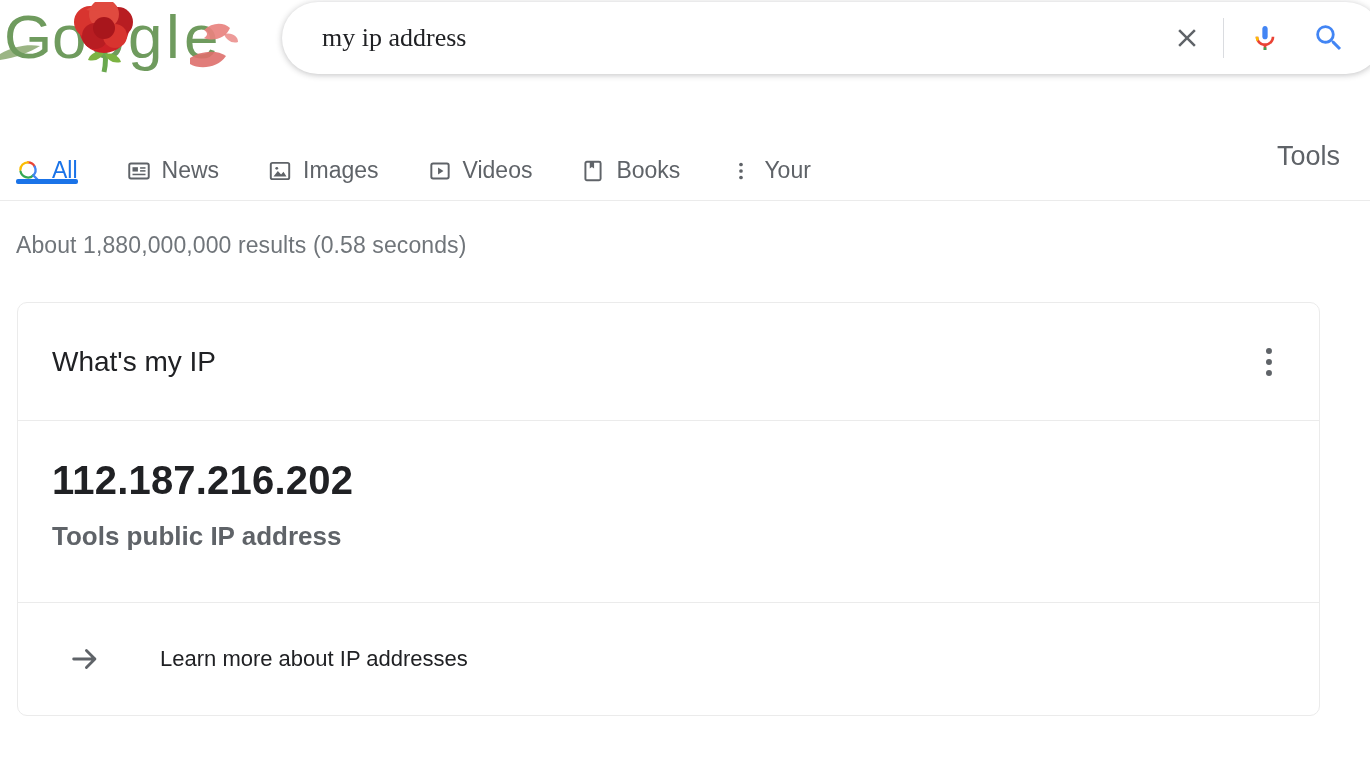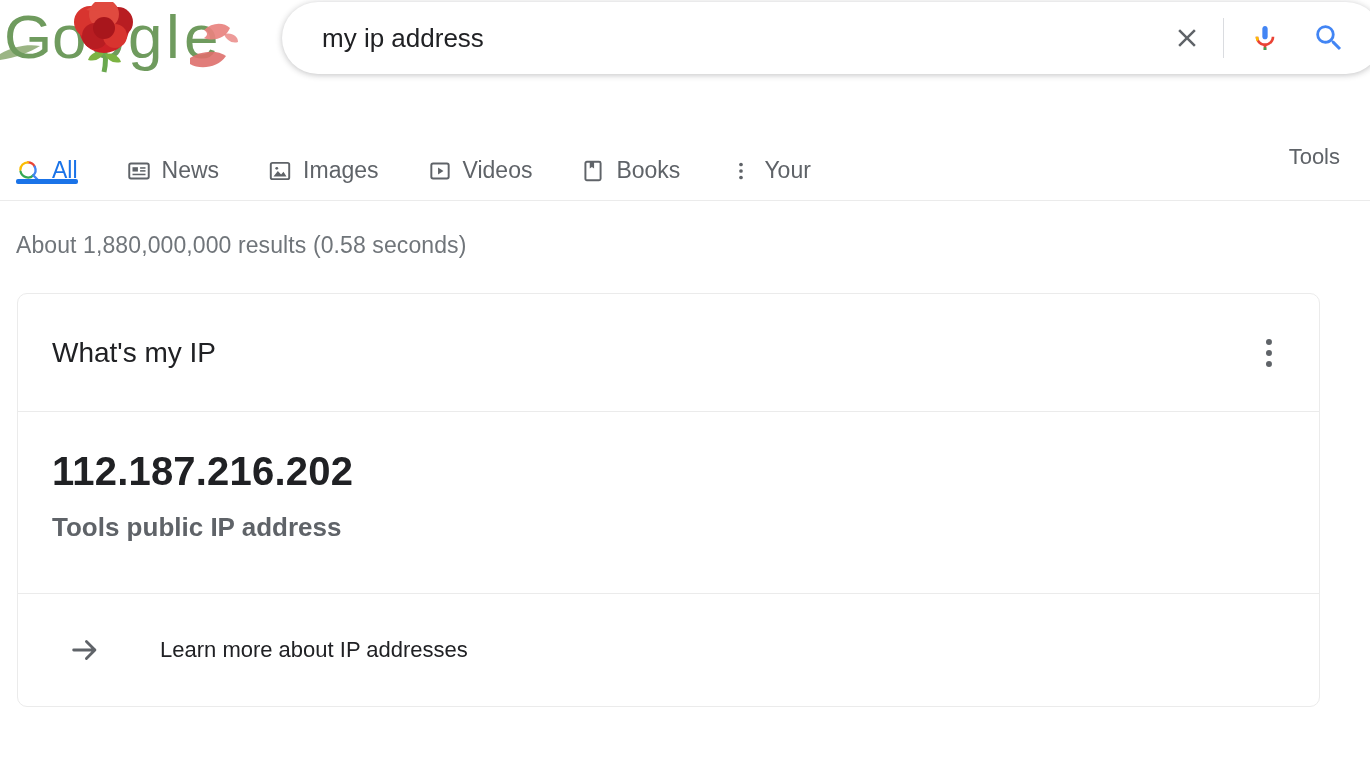--- a/index.html
+++ b/index.html
@@ -42,21 +42,21 @@
     border-radius: 36px;
     box-shadow: 0 1px 6px rgba(32,33,36,.28);
     display: flex;
     align-items: center;
   }
   .search-input {
     flex: 1 1 auto;
     border: none;
     outline: none;
     background: transparent;
-    font-family: Liberation Sans, sans-serif;
+    font-family: Liberation Serif, serif;
     font-size: 26px;
     color: #202124;
     padding: 0 0 0 40px;
     margin: 0;
     height: 40px;
     line-height: 40px;
   }
   .clear-btn {
     width: 52px;
     height: 52px;
@@ -131,39 +131,39 @@
     flex: 0 0 auto;
   }
   .tools-btn {
     position: absolute;
     right: 30px;
     top: 16px;
     height: 55px;
     display: flex;
     align-items: center;
     color: #5f6368;
-    font-size: 22px;
+    font-size: 27px;
     cursor: pointer;
   }
 
   
   .stats {
     position: absolute;
     left: 16px;
     top: 232px;
     color: #70757a;
     font-size: 23px;
     letter-spacing: .1px;
   }
 
   
   .card {
     position: absolute;
     left: 17px;
-    top: 293px;
+    top: 302px;
     width: 1303px;
     border: 1px solid #ebebeb;
     border-radius: 10px;
     background: #fff;
     overflow: hidden;
   }
   .card-head {
     height: 118px;
     display: flex;
     align-items: center;

